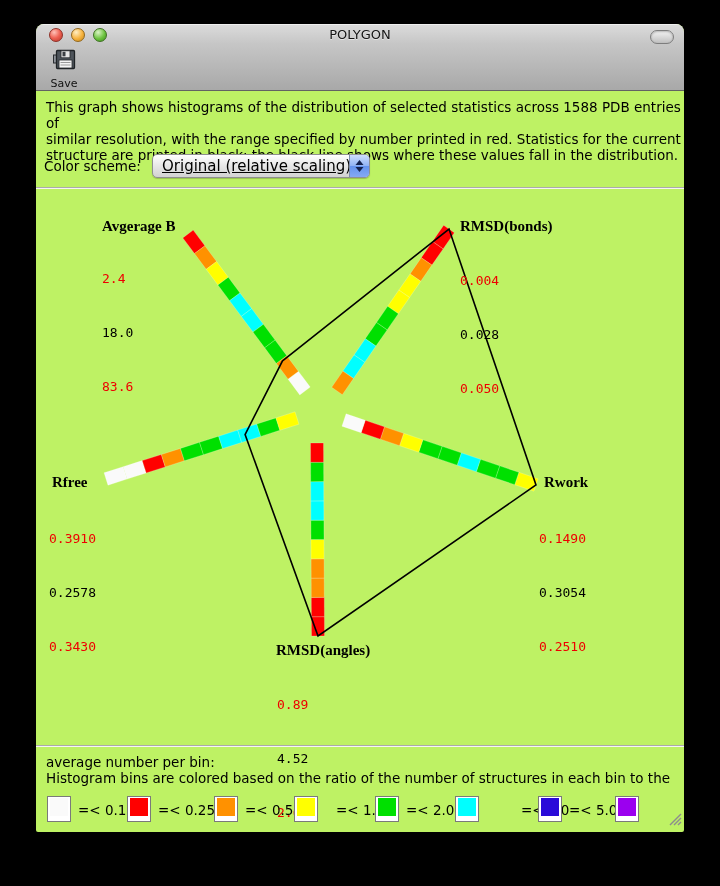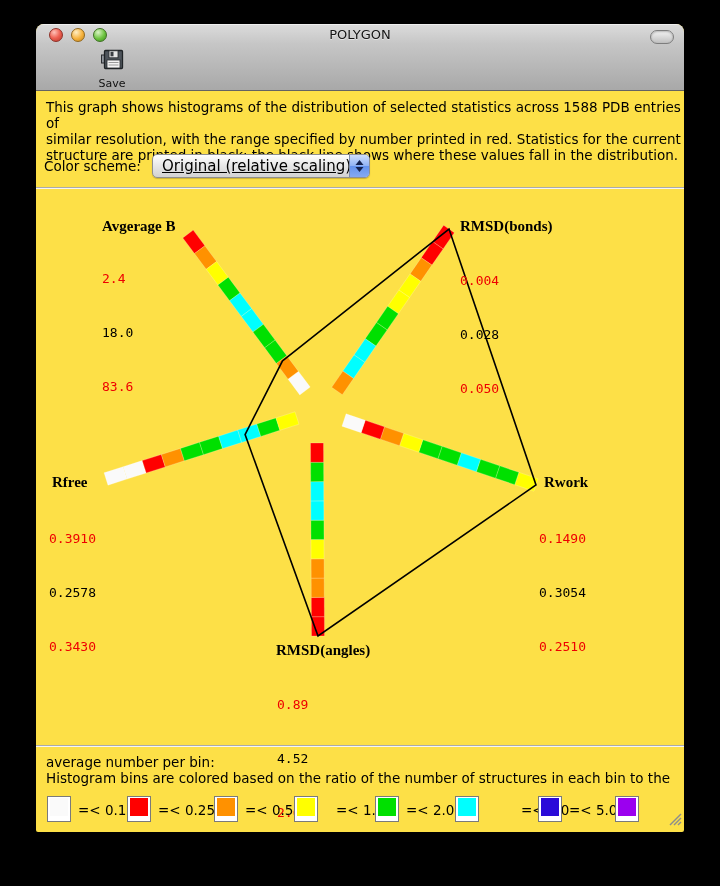--- a/index.html
+++ b/index.html
@@ -1,34 +1,34 @@
 <!DOCTYPE html>
 <html><head>
 <meta charset="utf-8">
 <style>
   html,body{margin:0;padding:0;background:#000;}
   .stage{position:relative;width:720px;height:886px;background:#000;overflow:hidden;
          font-family:"DejaVu Sans",sans-serif;}
   .window{position:absolute;left:36px;top:24px;width:648px;height:808px;
-          background:#fde047;border-radius:8px 8px 2px 2px;overflow:hidden;}
+          background:#bef264;border-radius:8px 8px 2px 2px;overflow:hidden;}
   
   .chrome{position:absolute;left:0;top:0;width:648px;height:66px;
           background:linear-gradient(#dcdcdc,#c6c6c6 30%,#a9a9a9 98%);
           border-bottom:1px solid #636363;box-shadow:inset 0 1px 0 rgba(255,255,255,.55);}
   .traffic{position:absolute;top:4px;left:13px;height:14px;display:flex;gap:8px;}
   .tl{width:12px;height:12px;border-radius:50%;}
   .tl.red{background:radial-gradient(circle at 35% 28%,#ffc2b8,#ee6052 50%,#b5392c);border:1px solid #8e2f26;}
   .tl.yellow{background:radial-gradient(circle at 35% 28%,#ffeec2,#f6b23d 55%,#c08720);border:1px solid #93671c;}
   .tl.green{background:radial-gradient(circle at 35% 28%,#d9f3c4,#6cc33e 55%,#3f8f23);border:1px solid #3d7020;}
   .win-title{position:absolute;top:3px;left:0;width:100%;text-align:center;
              font-size:13px;color:#141414;text-shadow:0 1px 0 rgba(255,255,255,.5);}
   .pill{position:absolute;top:6px;right:10px;width:22px;height:12px;border-radius:7px;
         border:1px solid #7d7d7d;background:linear-gradient(#f4f4f4,#bfbfbf);
         box-shadow:inset 0 1px 2px rgba(0,0,0,.25);}
-  .save-btn{position:absolute;left:8px;top:25px;width:40px;text-align:center;cursor:default;margin-left:48px;}
+  .save-btn{position:absolute;left:8px;top:25px;width:40px;text-align:center;cursor:default;}
   .save-btn .label{font-size:11px;color:#111;margin-top:2px;}
   
   .desc{position:absolute;left:10px;top:75px;font-size:13.5px;line-height:16px;color:#000;}
   .cs-label{position:absolute;left:8px;top:134px;font-size:13.5px;color:#000;}
   .dropdown{position:absolute;left:116px;top:130px;width:216px;height:22px;border:1px solid #8f8f8f;
             border-radius:5px;background:linear-gradient(#ffffff,#e9e9e9 45%,#d2d2d2);
             box-shadow:0 1px 1px rgba(0,0,0,.2);display:flex;align-items:center;}
   .dropdown .dd-text{flex:1;font-size:15px;color:#000;padding-left:9px;white-space:nowrap;overflow:hidden;text-decoration:underline;}
   .dropdown .dd-cap{width:19px;height:22px;border-left:1px solid #7d8db0;border-radius:0 4px 4px 0;
             background:linear-gradient(#cfdffc,#8fb2f5 50%,#6493ef 51%,#85a9f2);

